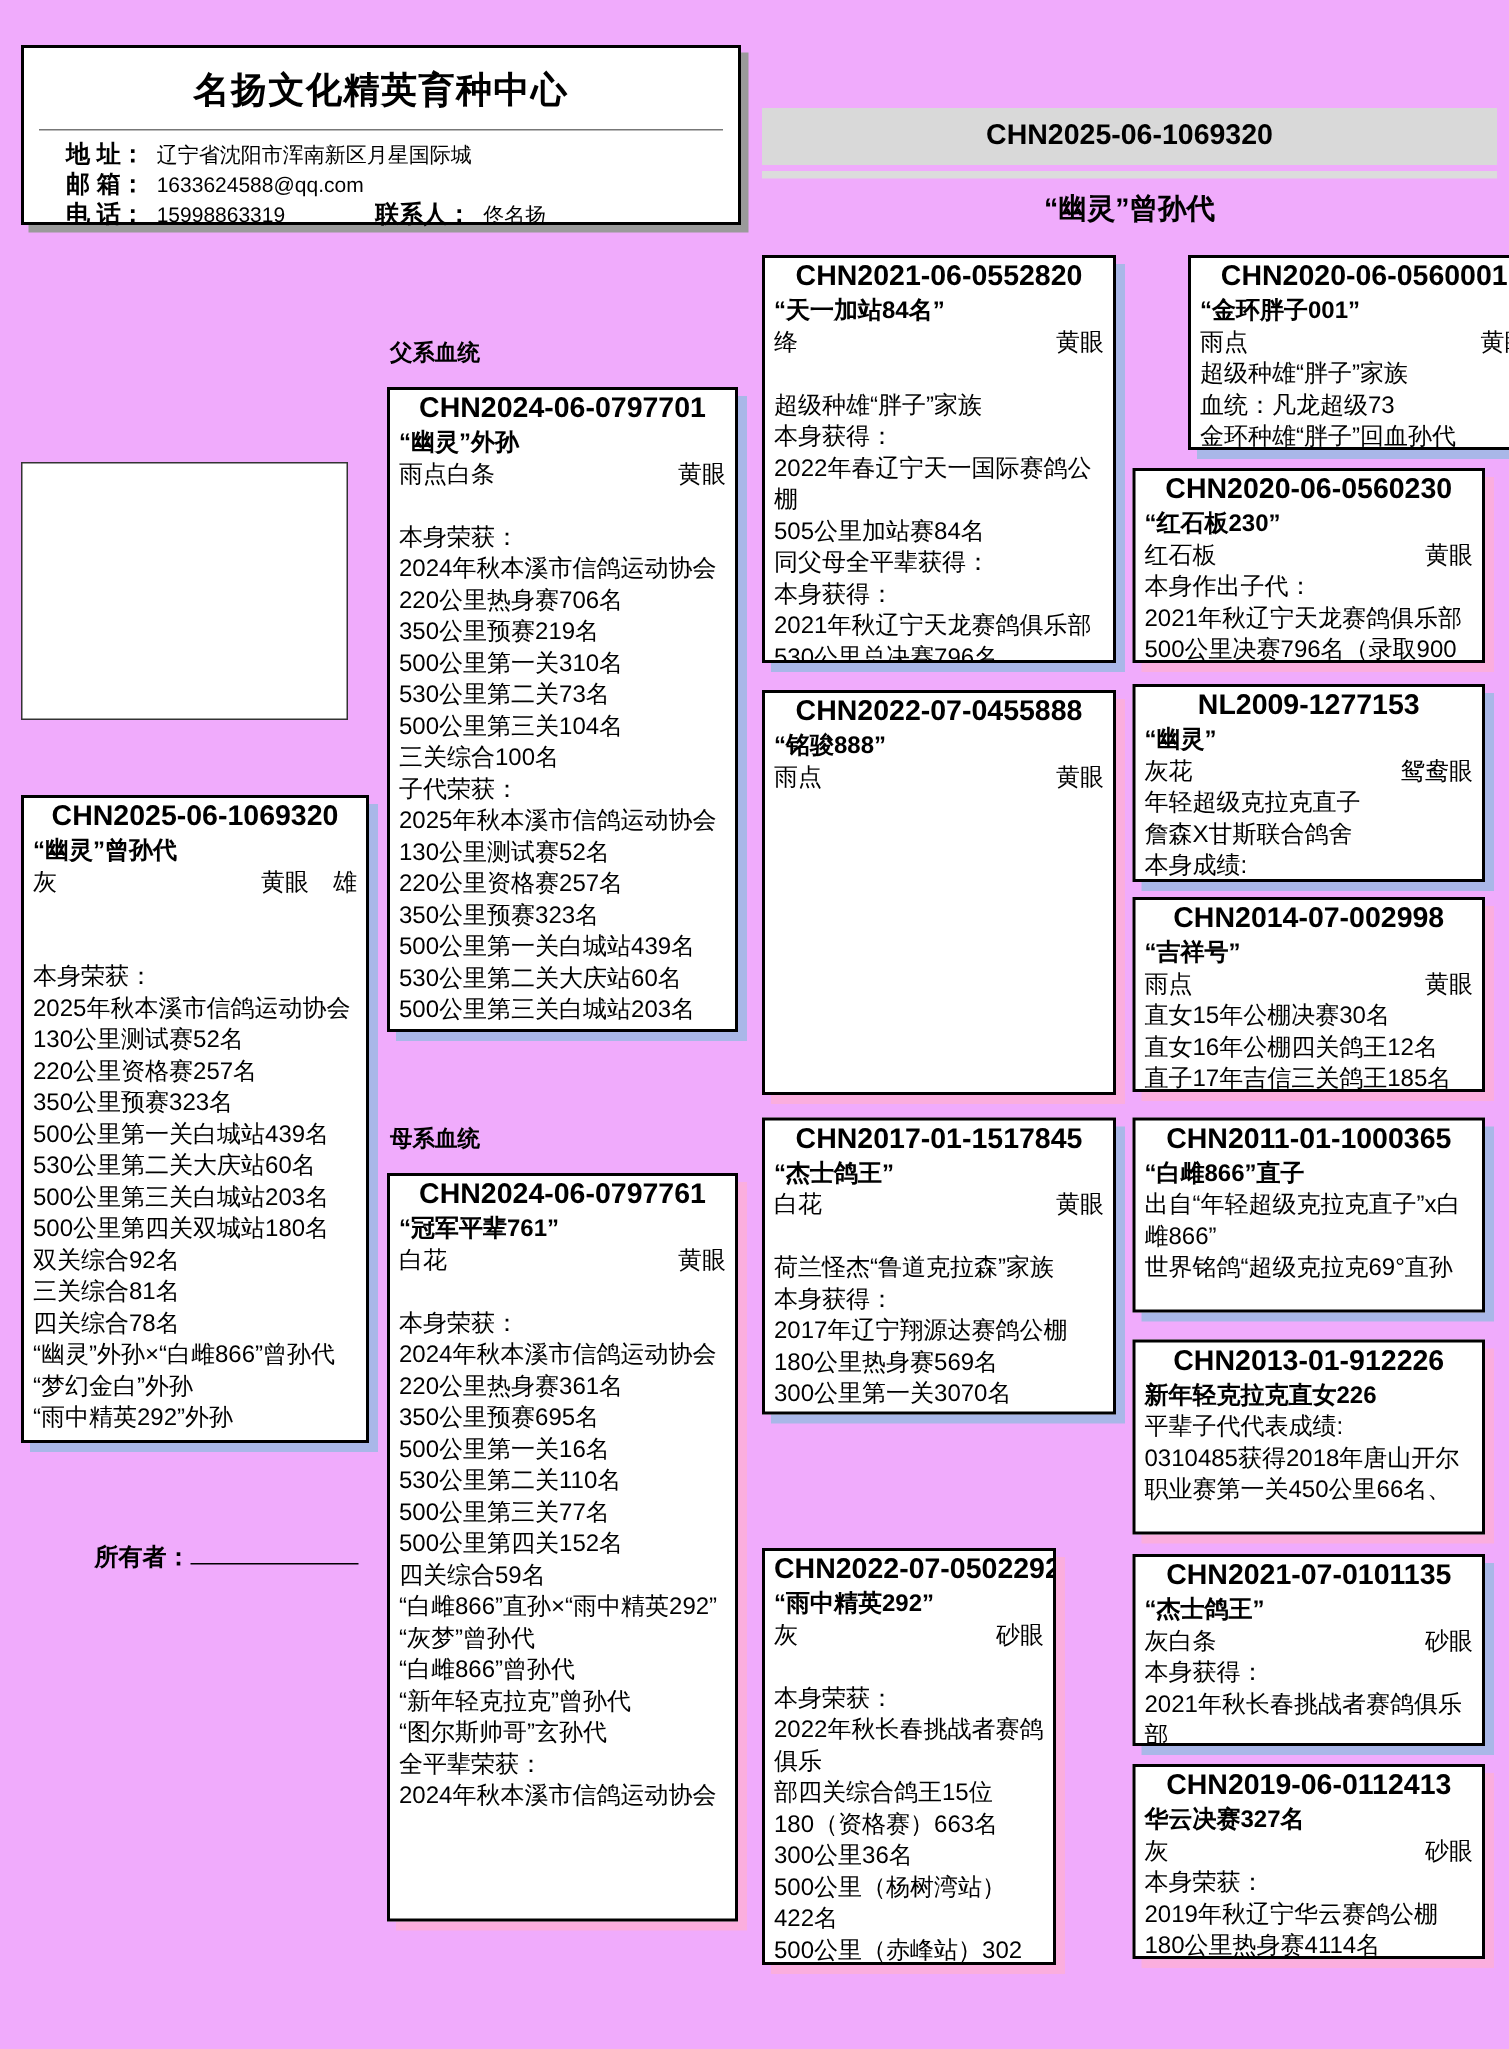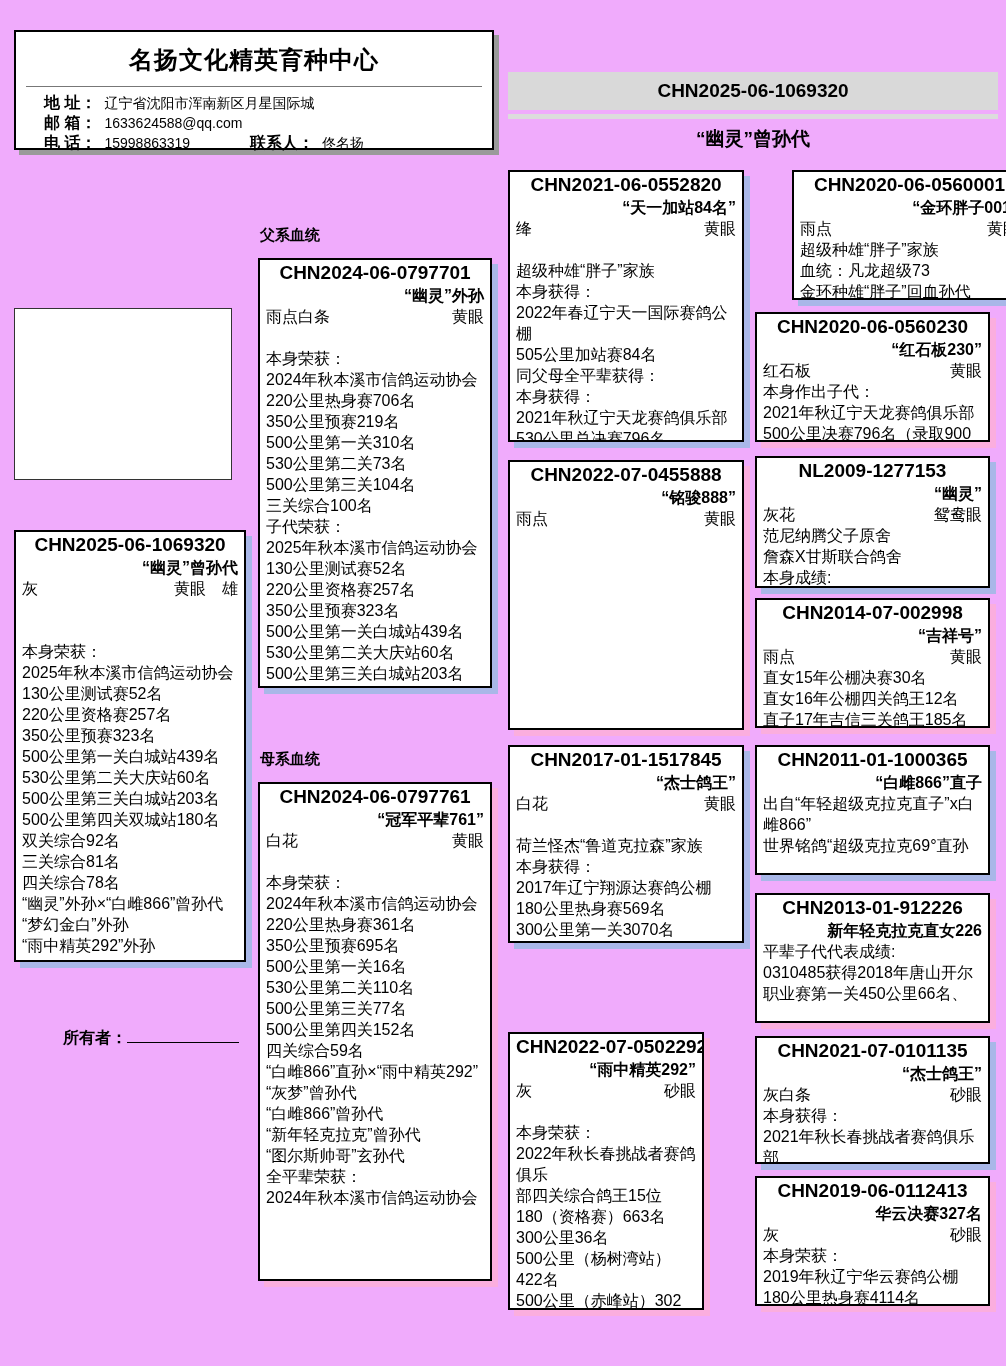--- a/index.html
+++ b/index.html
@@ -34,21 +34,21 @@
   .blood-label{position:absolute;font-size:15px;font-weight:bold;}
   .owner{position:absolute;left:63px;top:1028px;font-size:16px;font-weight:bold;}
   .owner-line{display:inline-block;width:112px;border-bottom:1px solid #000;height:14px;}
 
   
   .pbox{position:absolute;background:#fff;border:2px solid #000;box-sizing:border-box;
     padding:1px 6px 0 6px;overflow:hidden;}
   .pbox.m{box-shadow:6px 6px 0 var(--male-shadow,#a9b7e8);}
   .pbox.f{box-shadow:6px 6px 0 var(--female-shadow,#fbaede);}
   .ring{font-size:19px;font-weight:bold;text-align:center;line-height:24px;white-space:nowrap;}
-  .pname{font-size:16px;font-weight:bold;text-align:right;line-height:21px;}
+  .pname{font-size:16px;font-weight:bold;text-align:left;line-height:21px;}
   .traits{display:flex;justify-content:space-between;font-size:16px;line-height:21px;}
   .pbody{font-size:16px;line-height:21px;white-space:pre-line;}
 </style>
 </head>
 <body>
 
 <div id="page">
 
   <div class="header-box">
     <div class="h-title">名扬文化精英育种中心</div>
@@ -247,21 +247,21 @@
 500公里决赛796名（录取900</div>
   </div>
 
   <div class="pbox m" style="left:755px;top:456px;width:235px;height:132px;">
     <div class="ring">NL2009-1277153</div>
     <div class="pname">“幽灵”</div>
     <div class="traits">
         <span>灰花</span>
         <span>鸳鸯眼</span>
       </div>
-    <div class="pbody">范尼纳腾父子原舍
+    <div class="pbody">年轻超级克拉克直子
 詹森X甘斯联合鸽舍
 本身成绩:</div>
   </div>
 
   <div class="pbox f" style="left:755px;top:598px;width:235px;height:130px;">
     <div class="ring">CHN2014-07-002998</div>
     <div class="pname">“吉祥号”</div>
     <div class="traits">
         <span>雨点</span>
         <span>黄眼</span>

